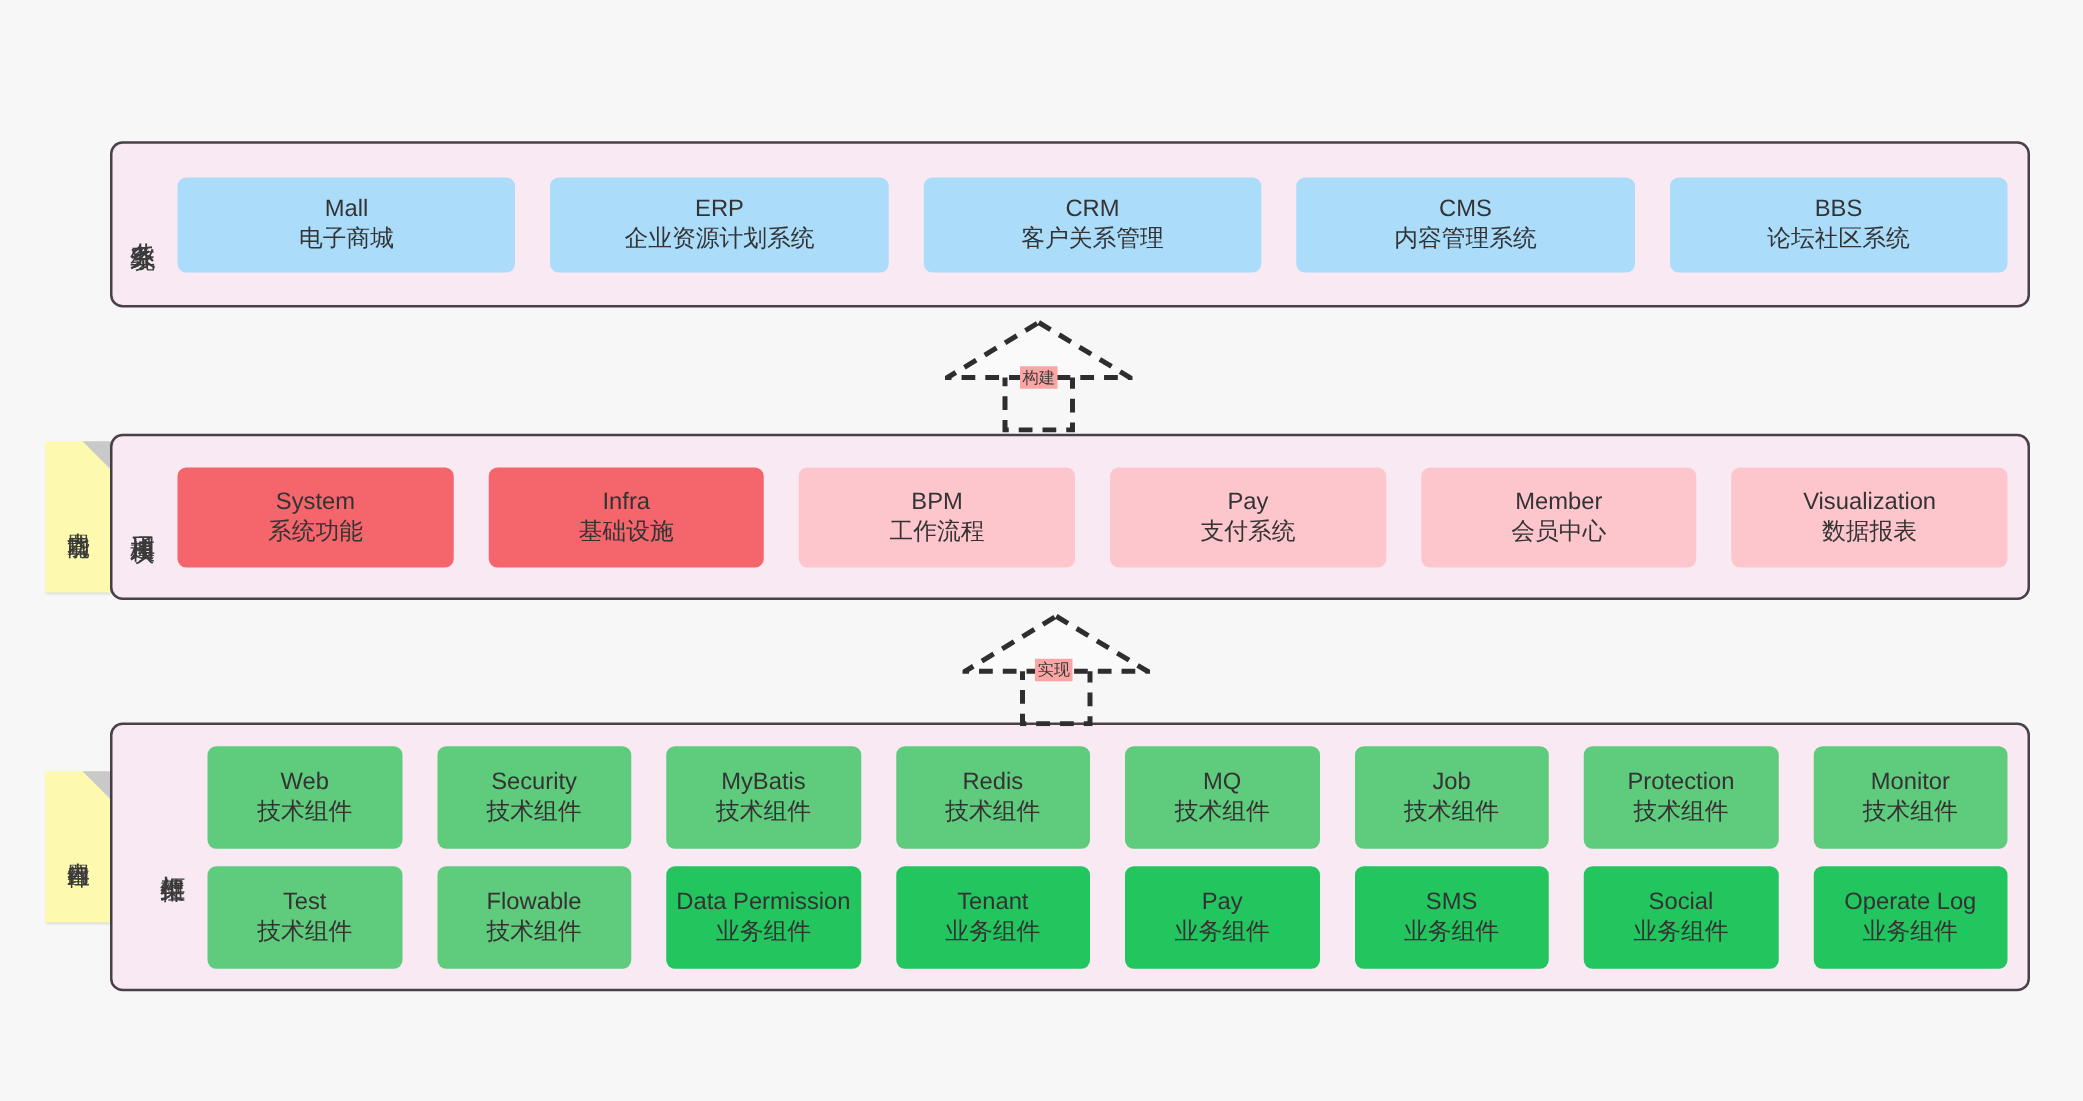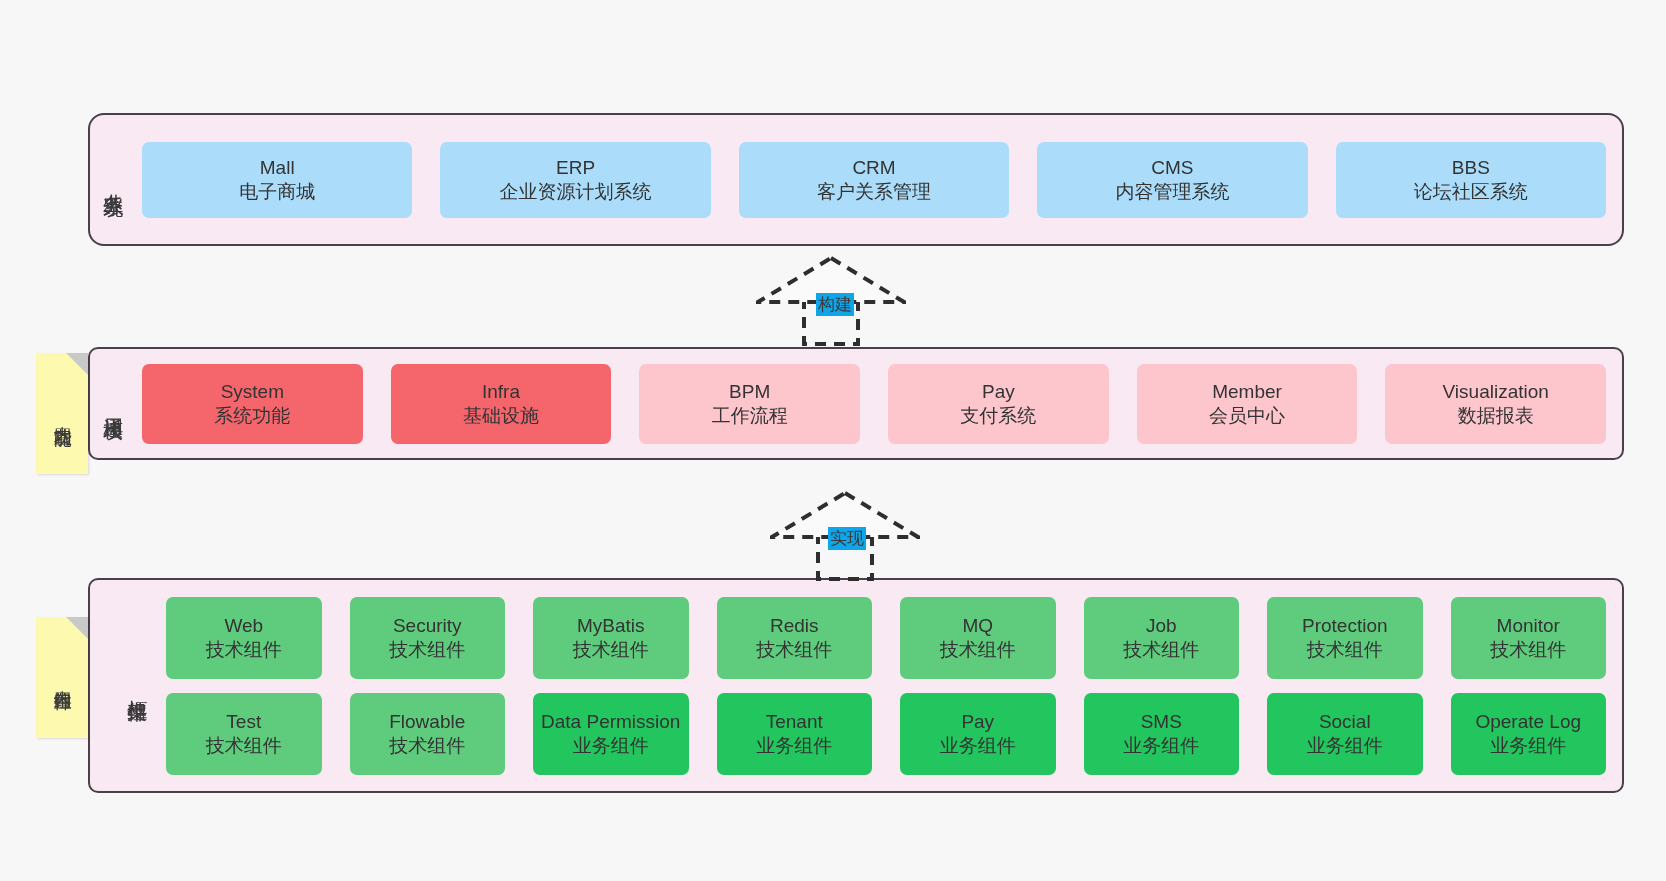--- a/index.html
+++ b/index.html
@@ -122,35 +122,35 @@
 
   
   .connector {
     position: absolute;
     z-index: 2;
   }
 
   
   .conn-label {
     position: absolute;
-    font-size: 17px;
+    font-size: 13px;
     color: #3a3a3a;
-    background: #0ea5e9;
+    background: #fca5a5;
     padding: 0 2px;
     white-space: nowrap;
     user-select: none;
     z-index: 4;
   }
 </style>
 </head>
 <body>
 
 <div id="canvas">
 
-  <div class="layer layer-top" style="left:88px; top:113px; width:1536px; height:133px;border-radius:16px;">
+  <div class="layer layer-top" style="left:88px; top:113px; width:1536px; height:133px;">
     <div class="layer-title">业务系统</div>
     <div class="layer-body">
       <div class="row">
         <div class="card blue">
           <span class="t1">Mall</span>
           <span class="t2">电子商城</span>
         </div>
         <div class="card blue">
           <span class="t1">ERP</span>
           <span class="t2">企业资源计划系统</span>
@@ -176,21 +176,21 @@
     <path d="M 48 42 L 48 88 L 102 88 L 102 42" fill="none" stroke="#2e2e2e" stroke-width="4" stroke-dasharray="11,8"></path>
 
     <path d="M 75 2 L 148 46 L 2 46 Z" fill="#fafafa" stroke="#2e2e2e" stroke-width="4" stroke-dasharray="11,8" stroke-linejoin="miter"></path>
   </svg>
   <div class="conn-label" style="left:816px; top:293px;">构建</div>
 
   <div class="sticky" style="left:36px; top:353px; width:52px; height:121px;">
     <span>内置功能</span>
   </div>
 
-  <div class="layer layer-mid" style="left:88px; top:347px; width:1536px; height:113px;">
+  <div class="layer layer-mid" style="left:88px; top:347px; width:1536px; height:133px;">
     <div class="layer-title">通用模块</div>
     <div class="layer-body">
       <div class="row">
         <div class="card red">
           <span class="t1">System</span>
           <span class="t2">系统功能</span>
         </div>
         <div class="card red">
           <span class="t1">Infra</span>
           <span class="t2">基础设施</span>

